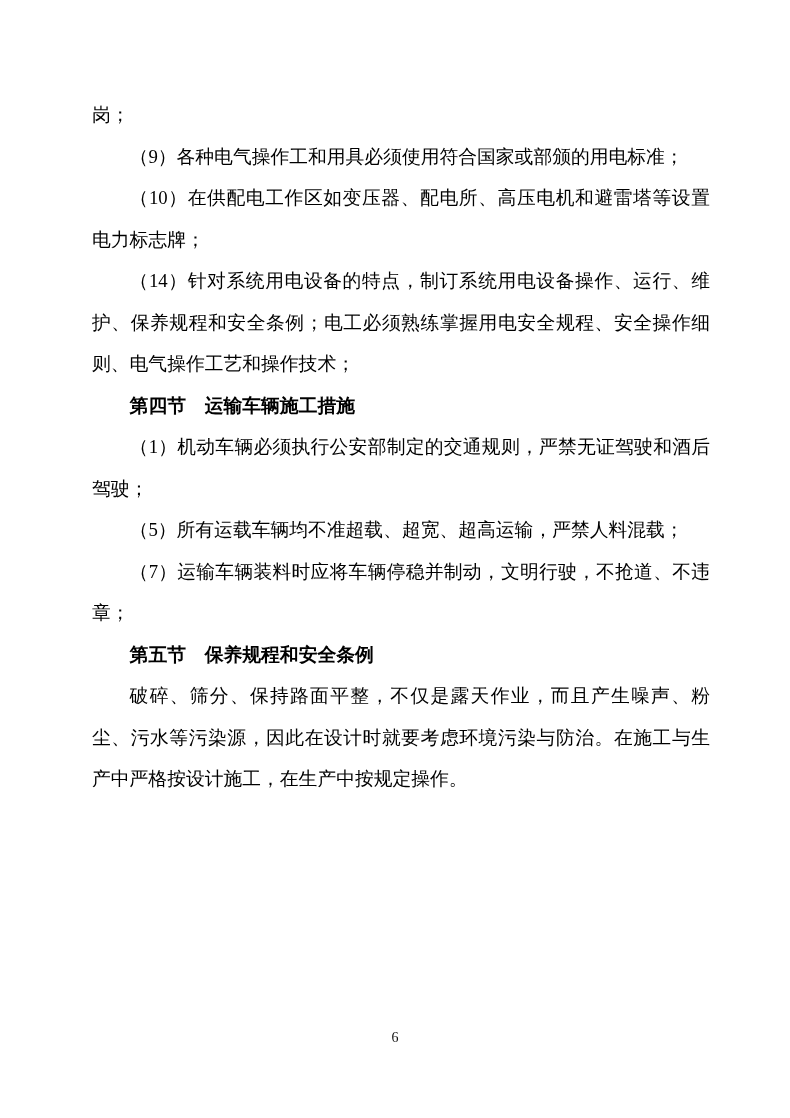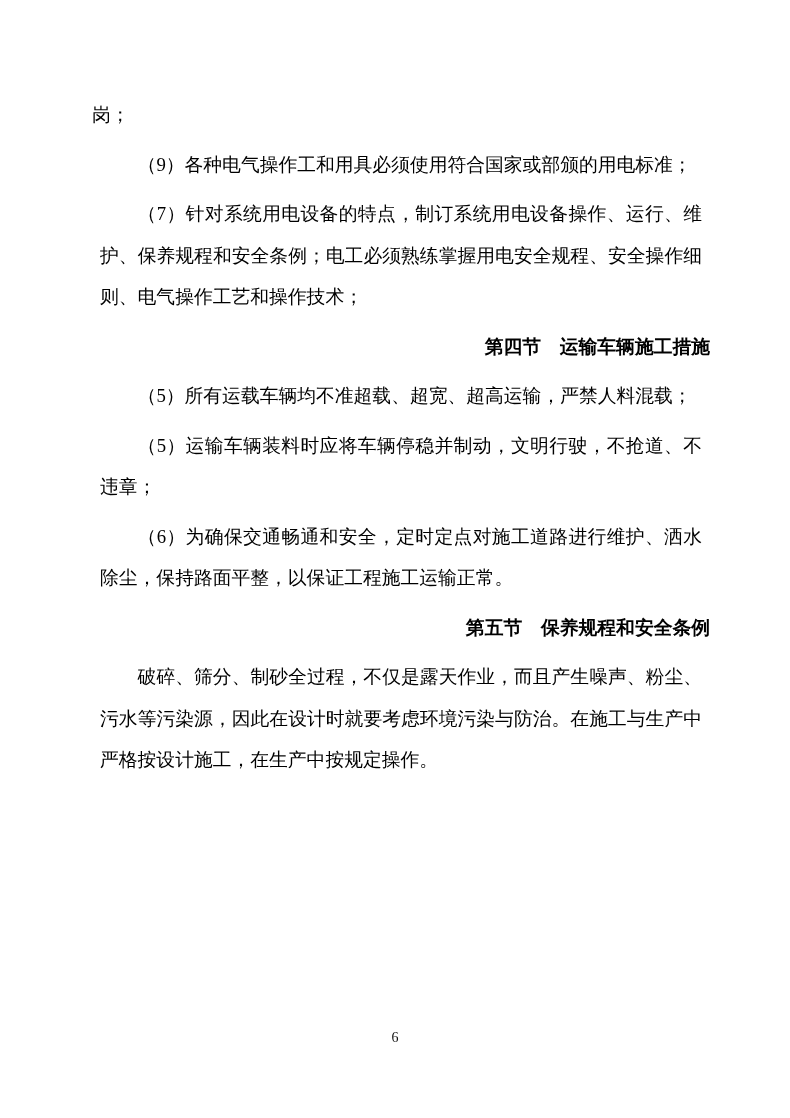--- a/index.html
+++ b/index.html
@@ -19,53 +19,54 @@
     left: 92px;
     top: 94px;
     width: 618px;
     font-size: 18.8px;
     line-height: 41.5px;
     text-align: justify;
     letter-spacing: 0;
   }
   p.para-indent {
     text-indent: 2em;
-    margin: 8px;
+    margin: 0;
   }
   p.para-plain {
     text-indent: 0;
     margin: 0;
   }
   p.para-heading {
     text-indent: 2em;
     font-weight: bold;
-    text-align: right;
+    text-align: left;
     margin: 0;
   }
   .page-footer {
     position: absolute;
     left: 0;
     top: 1028px;
     width: 790px;
     text-align: center;
     font-size: 14px;
     line-height: 20px;
     color: #111111;
   }
 </style>
 </head>
 <body>
 
 <div class="doc-body">
   <p class="para-plain">岗；</p>
   <p class="para-indent">（9）各种电气操作工和用具必须使用符合国家或部颁的用电标准；</p>
-  <p class="para-indent">（7）针对系统用电设备的特点，制订系统用电设备操作、运行、维护、保养规程和安全条例；电工必须熟练掌握用电安全规程、安全操作细则、电气操作工艺和操作技术；</p>
+  <p class="para-indent">（10）在供配电工作区如变压器、配电所、高压电机和避雷塔等设置电力标志牌；</p>
+  <p class="para-indent">（14）针对系统用电设备的特点，制订系统用电设备操作、运行、维护、保养规程和安全条例；电工必须熟练掌握用电安全规程、安全操作细则、电气操作工艺和操作技术；</p>
   <p class="para-heading">第四节　运输车辆施工措施</p>
+  <p class="para-indent">（1）机动车辆必须执行公安部制定的交通规则，严禁无证驾驶和酒后驾驶；</p>
   <p class="para-indent">（5）所有运载车辆均不准超载、超宽、超高运输，严禁人料混载；</p>
-  <p class="para-indent">（5）运输车辆装料时应将车辆停稳并制动，文明行驶，不抢道、不违章；</p>
-  <p class="para-indent">（6）为确保交通畅通和安全，定时定点对施工道路进行维护、洒水除尘，保持路面平整，以保证工程施工运输正常。</p>
+  <p class="para-indent">（7）运输车辆装料时应将车辆停稳并制动，文明行驶，不抢道、不违章；</p>
   <p class="para-heading">第五节　保养规程和安全条例</p>
-  <p class="para-indent">破碎、筛分、制砂全过程，不仅是露天作业，而且产生噪声、粉尘、污水等污染源，因此在设计时就要考虑环境污染与防治。在施工与生产中严格按设计施工，在生产中按规定操作。</p>
+  <p class="para-indent">破碎、筛分、保持路面平整，不仅是露天作业，而且产生噪声、粉尘、污水等污染源，因此在设计时就要考虑环境污染与防治。在施工与生产中严格按设计施工，在生产中按规定操作。</p>
 </div>
 
 <div class="page-footer">
   <span>6</span>
 </div>
 
 </body></html>

